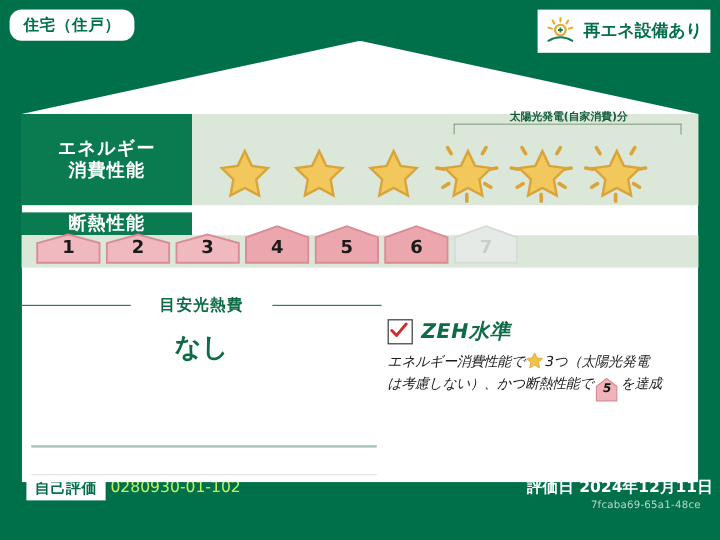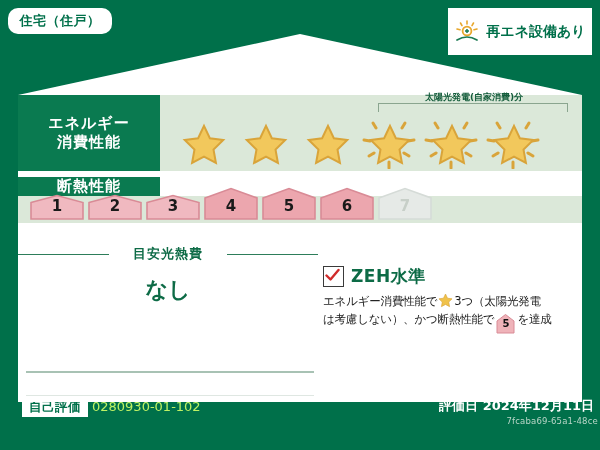--- a/index.html
+++ b/index.html
@@ -11,21 +11,21 @@
   }
   #root{position:absolute;inset:0;background:#00704a;}
 
   
   .tag{
     position:absolute;background:#ffffff;
     display:flex;align-items:center;justify-content:center;
     color:#00704a;font-weight:bold;
   }
   #type-tag{left:8px;top:8px;width:104px;height:26px;font-size:13px;letter-spacing:.5px;border-radius:10px;}
-  #renew-tag{right:8px;top:8px;width:144px;height:47px;gap:6px;font-size:14px;}
+  #renew-tag{right:8px;top:8px;width:144px;height:36px;gap:6px;font-size:14px;}
   #renew-tag .lbl{color:#00704a;font-weight:bold;}
 
   .sun-icon{width:26px;height:24px;flex:0 0 auto;}
 
   
   #title-zone{
     position:absolute;left:0;top:28px;width:600px;height:66px;
     display:flex;flex-direction:column;align-items:center;justify-content:flex-end;
     z-index:3;
   }
@@ -103,21 +103,21 @@
   #cost-head .rule{flex:1 1 auto;height:1px;background:#2d7d5a;}
   #cost-head .txt{color:#0d6b46;font-weight:bold;font-size:13px;letter-spacing:1px;}
   #cost-value{
     position:absolute;left:0;top:180px;width:300px;text-align:center;
     color:#0d6b46;font-weight:bold;font-size:22px;
   }
   #cost-rule-1{position:absolute;left:8px;top:276px;width:288px;height:2px;background:#a8c2b4;}
   #cost-rule-2{position:absolute;left:8px;top:300px;width:288px;height:1px;background:#dfe7e2;}
 
   
-  #zeh{position:absolute;left:305px;top:170px;width:255px;}
+  #zeh{position:absolute;left:305px;top:170px;width:255px;font-style:italic;}
   #zeh-head{display:flex;align-items:center;gap:7px;margin-bottom:5px;}
   #zeh-check{
     width:19px;height:19px;background:#ffffff;border:1.5px solid #3a3a3a;
     position:relative;flex:0 0 auto;
   }
   #zeh-check svg{position:absolute;left:1px;top:1px;}
   #zeh-title{color:#0d6b46;font-weight:bold;font-size:17px;letter-spacing:.5px;}
   #zeh-desc{
     color:#1a1a1a;font-size:11.5px;line-height:1.55;letter-spacing:-.2px;
   }
@@ -134,21 +134,21 @@
 
   
   #footer{position:absolute;left:0;bottom:0;width:600px;height:64px;padding-left:16px;}
   #self-eval{
     position:absolute;left:22px;top:12px;height:19px;padding:0 7px;
     background:#ffffff;color:#00704a;font-weight:bold;font-size:12.5px;
     display:flex;align-items:center;letter-spacing:.5px;
   }
   #cert-id{position:absolute;left:92px;top:13px;color:#bef264;font-size:13px;}
   #eval-date{position:absolute;right:22px;top:11px;color:#ffffff;font-size:13px;font-weight:bold;}
-  #hash{position:absolute;right:18px;top:30px;color:#b9d6c8;font-size:8.5px;letter-spacing:.2px;}
+  #hash{position:absolute;right:32px;top:30px;color:#b9d6c8;font-size:8.5px;letter-spacing:.2px;}
 </style>
 </head>
 <body>
 
 <div id="root">
 
   <div id="panel"></div>
 
   <div id="type-tag" class="tag">
     <span>住宅（住戸）</span>

